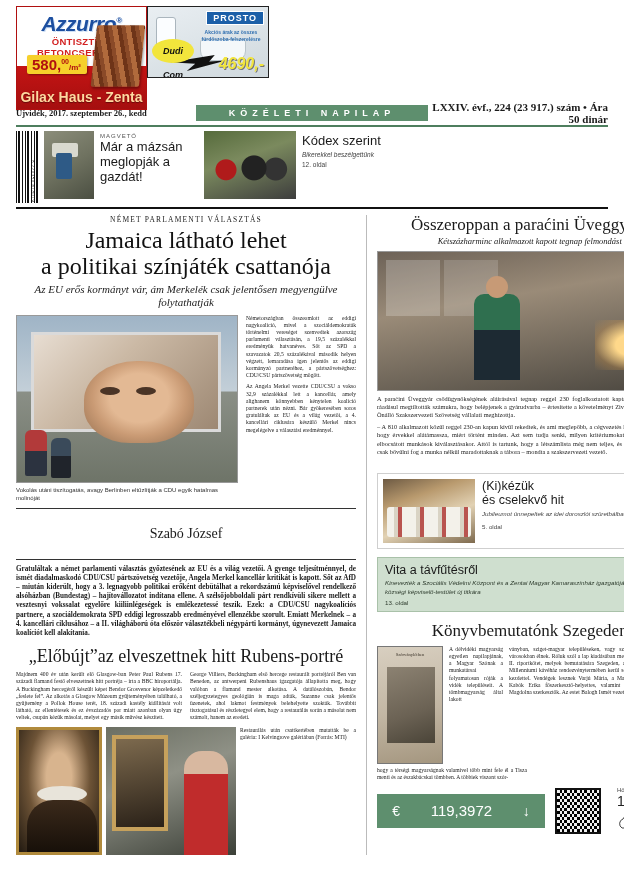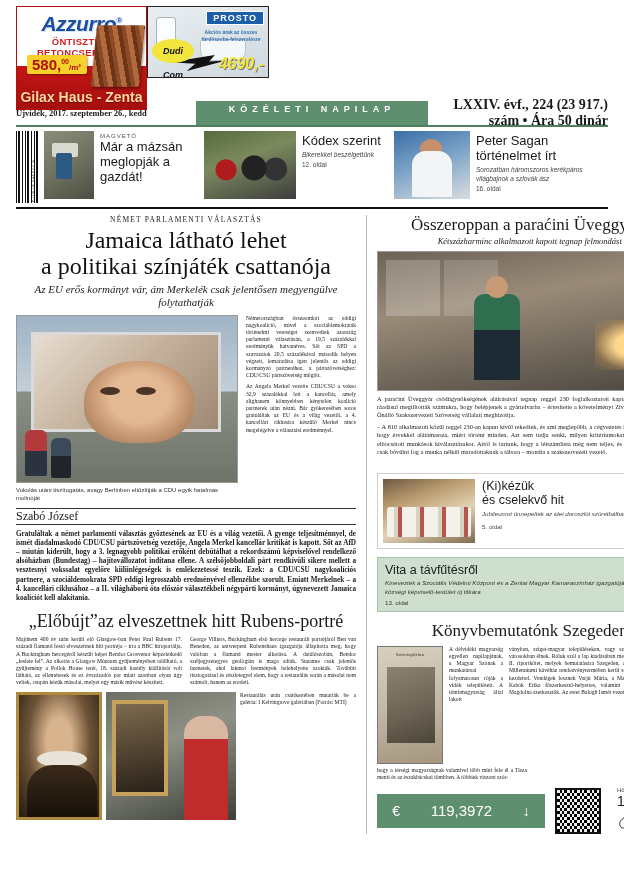--- a/index.html
+++ b/index.html
@@ -84,25 +84,25 @@
   .ad-right .price2 {
     position:absolute; right:4px; bottom:4px; color:#f2e53c;
     font-family:"Liberation Sans",sans-serif; font-weight:bold; font-style:italic; font-size:16px;
     text-shadow: 1px 1px 0 #777;
   }
 
   
   .datebar { display:flex; align-items:center; height:20px; margin-top:1px; }
   .datebar .dt { font-size:8.5px; font-family:"Liberation Serif",serif; font-weight:bold; width:180px; }
   .datebar .green {
-    flex:1; background:#5e8f6e; height:24px; color:#fff; text-align:center;
+    flex:1; background:#5e8f6e; height:16px; color:#fff; text-align:center;
     font-family:"Liberation Sans", sans-serif; font-weight:bold; font-size:9px;
     letter-spacing:5px; line-height:16px;
   }
-  .datebar .iss { font-size:14px; font-weight:bold; width:180px; text-align:right; }
+  .datebar .iss { font-size:11px; font-weight:bold; width:180px; text-align:right; }
   .rule-green { height:2px; background:#4e7e5e; margin-top:2px; }
 
   
   .teasers { display:flex; align-items:stretch; height:72px; margin-top:4px; gap:0; }
   .barcode {
     width:22px; flex:0 0 22px;
     background: repeating-linear-gradient(90deg,#111 0 1px,#fff 1px 2px,#111 2px 4px,#fff 4px 6px,#111 6px 7px,#fff 7px 9px);
     position:relative; margin-right:6px;
   }
   .barcode span {
@@ -171,23 +171,23 @@
   }
   .photo-main .person2{
     position:absolute; left:34px; bottom:4px; width:20px; height:40px;
     background:linear-gradient(180deg,#3a4a5a 0 45%,#20242b 45% 100%); border-radius:6px 6px 2px 2px;
   }
   .caption {
     font-family:"Liberation Sans",sans-serif; font-size:6px; line-height:8px;
     color:#333; margin-top:3px;
   }
   .byline {
-    text-align:left; font-family:"Liberation Serif",serif; font-size:12px;
+    text-align:center; font-family:"Liberation Serif",serif; font-size:14px;
     border-top:1px solid #333; border-bottom:1px solid #333;
-    padding:0 0; margin-top:6px; margin-bottom:5px;
+    padding:17px 0; margin-top:6px; margin-bottom:5px;
   }
   .col-text {
     font-family:"Liberation Serif",serif; font-size:6.3px; line-height:8.4px;
     text-align:justify; color:#1b1b1b;
   }
   .col-text.small { font-size:5.6px; line-height:7.2px; }
   .lead-col { flex:1 1 auto; }
   .lead-intro { font-weight:bold; font-size:7.2px; line-height:9.2px; }
 
   
@@ -331,28 +331,20 @@
 
     <div class="teaser t2" style="flex:0 0 190px;">
       <div class="thumb"></div>
       <div class="txt">
         <div class="t-head">Kódex szerint</div>
         <div class="t-sub">Bikerekkel beszélgettünk</div>
         <div class="t-page">12. oldal</div>
       </div>
     </div>
 
-    <div class="teaser t3" style="flex:1 1 auto;">
-      <div class="thumb"></div>
-      <div class="txt">
-        <div class="t-head">Peter Sagan történelmet írt</div>
-        <div class="t-sub">Sorozatban háromszoros kerékpáros világbajnok a szlovák ász</div>
-        <div class="t-page">16. oldal</div>
-      </div>
-    </div>
   </div>
   <div class="rule-black"></div>
 
   <div class="main">
 
     <div class="col-left">
 
       <div class="overline">NÉMET PARLAMENTI VÁLASZTÁS</div>
       <div class="lead-head">
         <div>Jamaica látható lehet</div>

